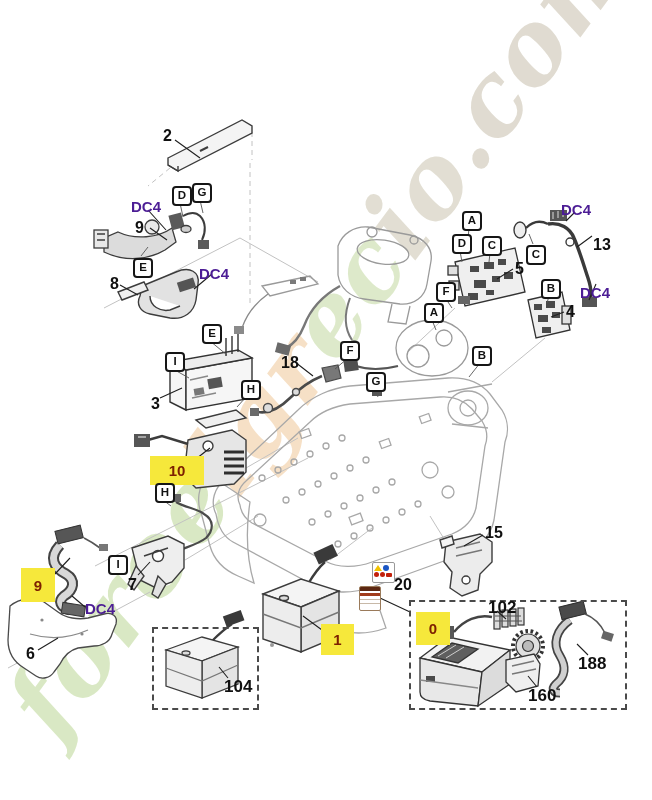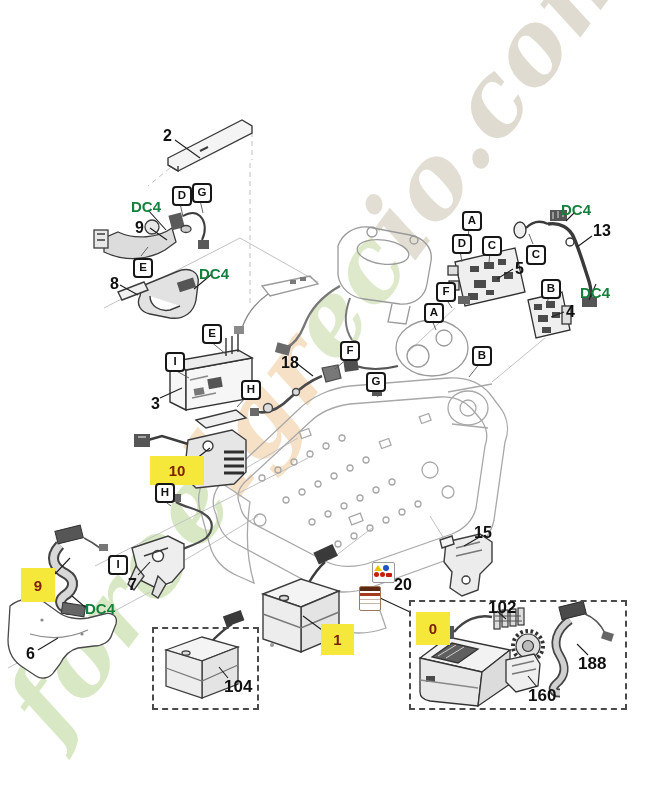--- a/index.html
+++ b/index.html
@@ -11,21 +11,21 @@
       white-space:nowrap;font-family:"DejaVu Serif",serif;font-style:italic;font-weight:bold;
       font-size:100px;letter-spacing:2px;opacity:.5;pointer-events:none;}
   .wm0{color:#b5d38a}.wm1{color:#eec28e}.wm2{color:#bdd596}.wm3{color:#c6bfa8}.wm4{color:#c2b9a4}
   
   .rb{position:absolute;width:16px;height:16px;border:2px solid #161616;border-radius:4px;
       background:#fff;font-size:11.5px;font-weight:bold;color:#111;display:flex;
       align-items:center;justify-content:center;line-height:1;}
   
   .pn{position:absolute;font-size:16px;font-weight:bold;color:#101010;line-height:1;}
   .pn.big{font-size:17px;text-align:right;}
-  .dc4{position:absolute;font-size:15px;font-weight:bold;color:#15803d;line-height:1;}
+  .dc4{position:absolute;font-size:15px;font-weight:bold;color:#4c1d95;line-height:1;}
   
   .hl{position:absolute;background:#f6e83b;color:#7d2000;font-size:15px;font-weight:bold;
       display:flex;align-items:center;justify-content:center;line-height:1;}
   
   .grp{position:absolute;border:2px dashed #4a4a4a;background:transparent;}
   
   #sticker14{position:absolute;left:372px;top:562px;width:19px;height:17px;background:#fff;
       border:1px solid #999;border-radius:2px;padding:1px 1px;}
   #sticker14 .row{display:flex;gap:1px;align-items:center;height:7px;}
   .tri{width:0;height:0;border-left:4px solid transparent;border-right:4px solid transparent;
@@ -338,23 +338,23 @@
   <div class="rb" style="left:472px;top:346px">B</div>
   <div class="rb" style="left:155px;top:483px">H</div>
   <div class="rb" style="left:108px;top:555px">I</div>
 
   <div class="pn" style="left:163px;top:128px">2</div>
   <div class="pn" style="left:135px;top:220px">9</div>
   <div class="pn" style="left:110px;top:276px">8</div>
   <div class="pn" style="left:151px;top:396px">3</div>
   <div class="pn" style="left:281px;top:355px">18</div>
   <div class="pn" style="left:515px;top:261px">5</div>
-  <div class="pn" style="left:593px;top:223px">13</div>
+  <div class="pn" style="left:593px;top:237px">13</div>
   <div class="pn" style="left:566px;top:304px">4</div>
-  <div class="pn" style="left:474px;top:525px">15</div>
+  <div class="pn" style="left:485px;top:525px">15</div>
   <div class="pn" style="left:394px;top:577px">20</div>
   <div class="pn" style="left:26px;top:646px">6</div>
   <div class="pn" style="left:128px;top:577px">7</div>
   <div class="pn big" style="left:488px;top:599px">102</div>
   <div class="pn big" style="left:578px;top:655px">188</div>
   <div class="pn big" style="left:528px;top:687px">160</div>
   <div class="pn big" style="left:224px;top:678px">104</div>
 
   <div class="dc4" style="left:131px;top:199px">DC4</div>
   <div class="dc4" style="left:199px;top:266px">DC4</div>

